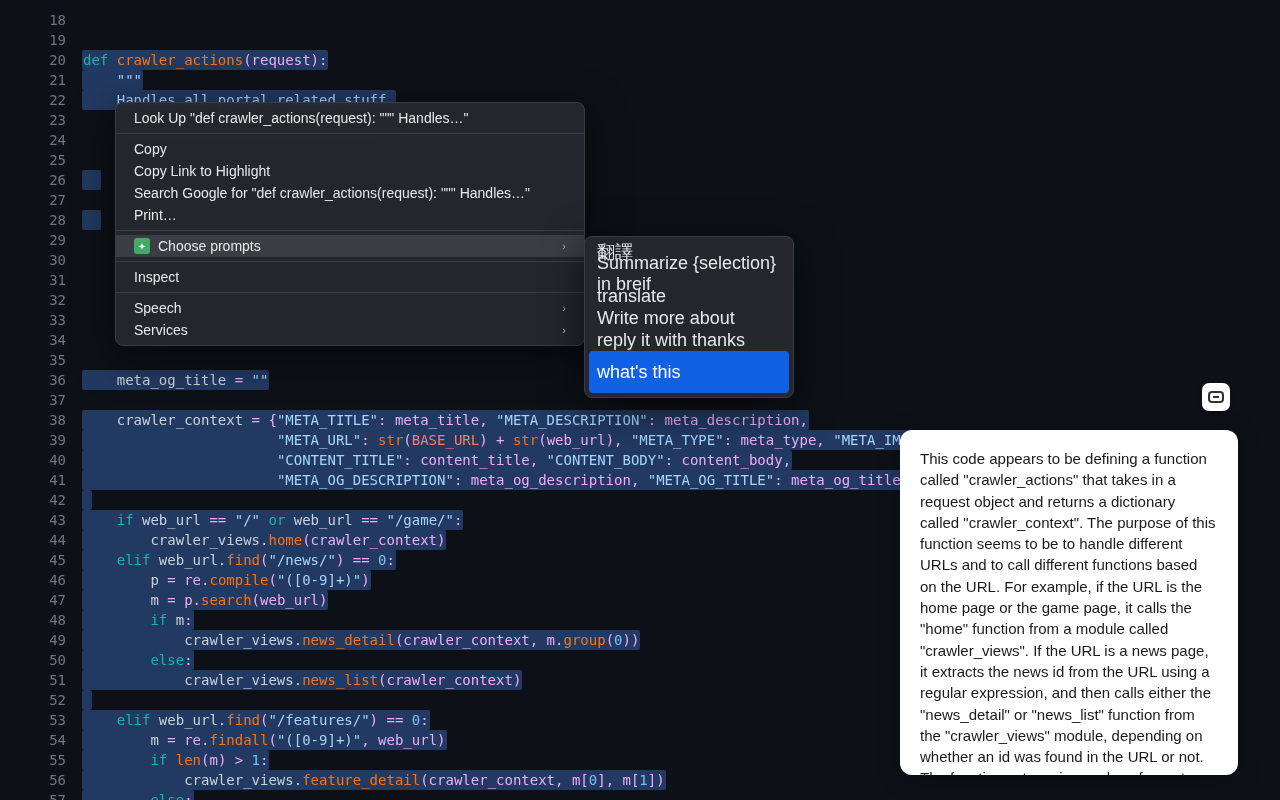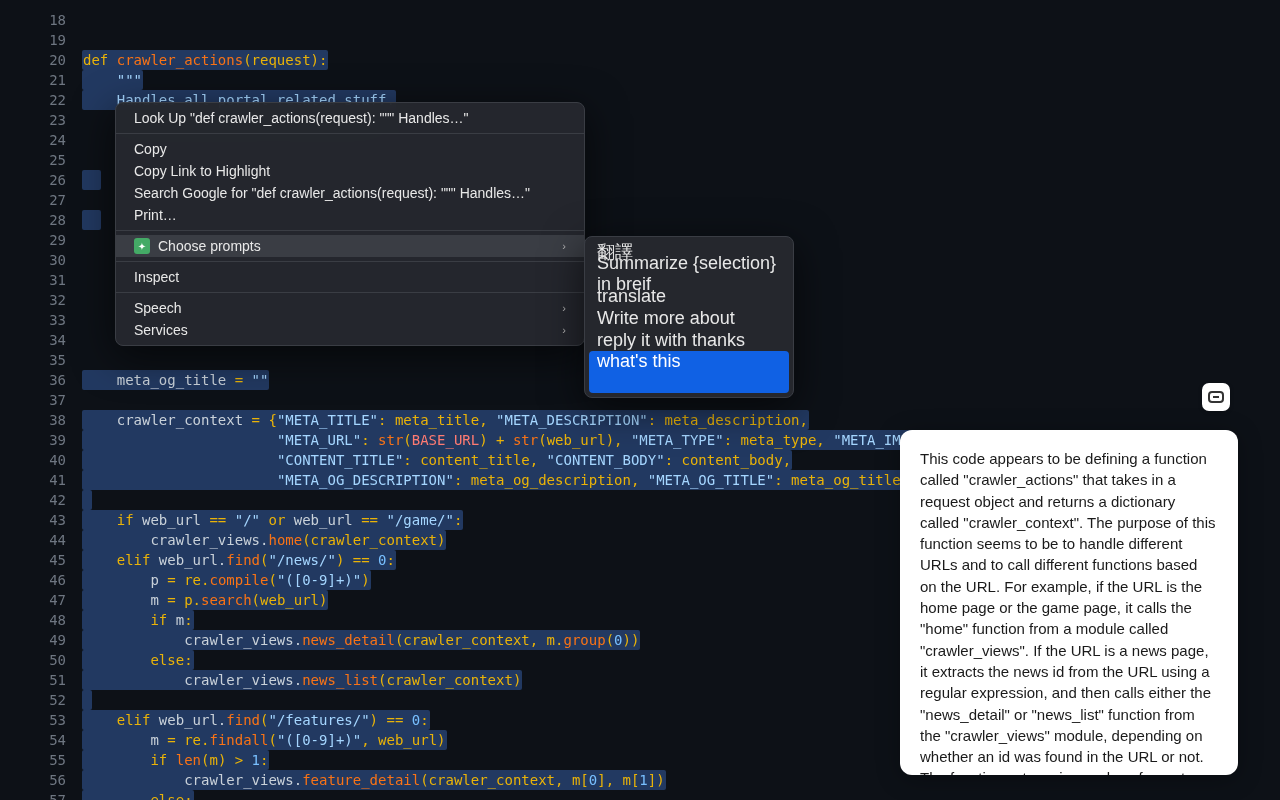--- a/index.html
+++ b/index.html
@@ -32,25 +32,25 @@
 }
 .gutter div { height: 20px; }
 .code {
   flex: 1;
   line-height: 20px;
   padding-top: 10px;
   white-space: pre;
 }
 .line { height: 20px; display: flex; }
 .sel { background: #223961; border-radius: 2px; padding: 0 1px; display: inline; }
-.kw { color: #eab308; }
+.kw { color: #14b8a6; }
 .fn { color: #f97316; }
 .str { color: #a5d6ff; }
 .num { color: #79c0ff; }
-.op { color: #eab308; }
+.op { color: #f0abfc; }
 .id { color: #c9d1d9; }
 .const { color: #ff7b72; }
 .context-menu {
   position: absolute;
   top: 102px;
   left: 115px;
   width: 470px;
   background: rgba(38, 40, 46, 0.95);
   border: 1px solid #3a3d44;
   border-radius: 8px;
@@ -93,21 +93,20 @@
   display: flex;
   align-items: center;
   cursor: default;
 }
 .submenu .mi.hl {
   background: #1061e4;
   color: #fff;
   border-radius: 4px;
   margin: 0 4px;
   padding: 21px 8px;
-  align-items: flex-end;
 }
 .tooltip {
   position: absolute;
   bottom: 25px;
   right: 42px;
   width: 338px;
   background: #fff;
   color: #1a1a1a;
   border-radius: 12px;
   padding: 18px 20px;

